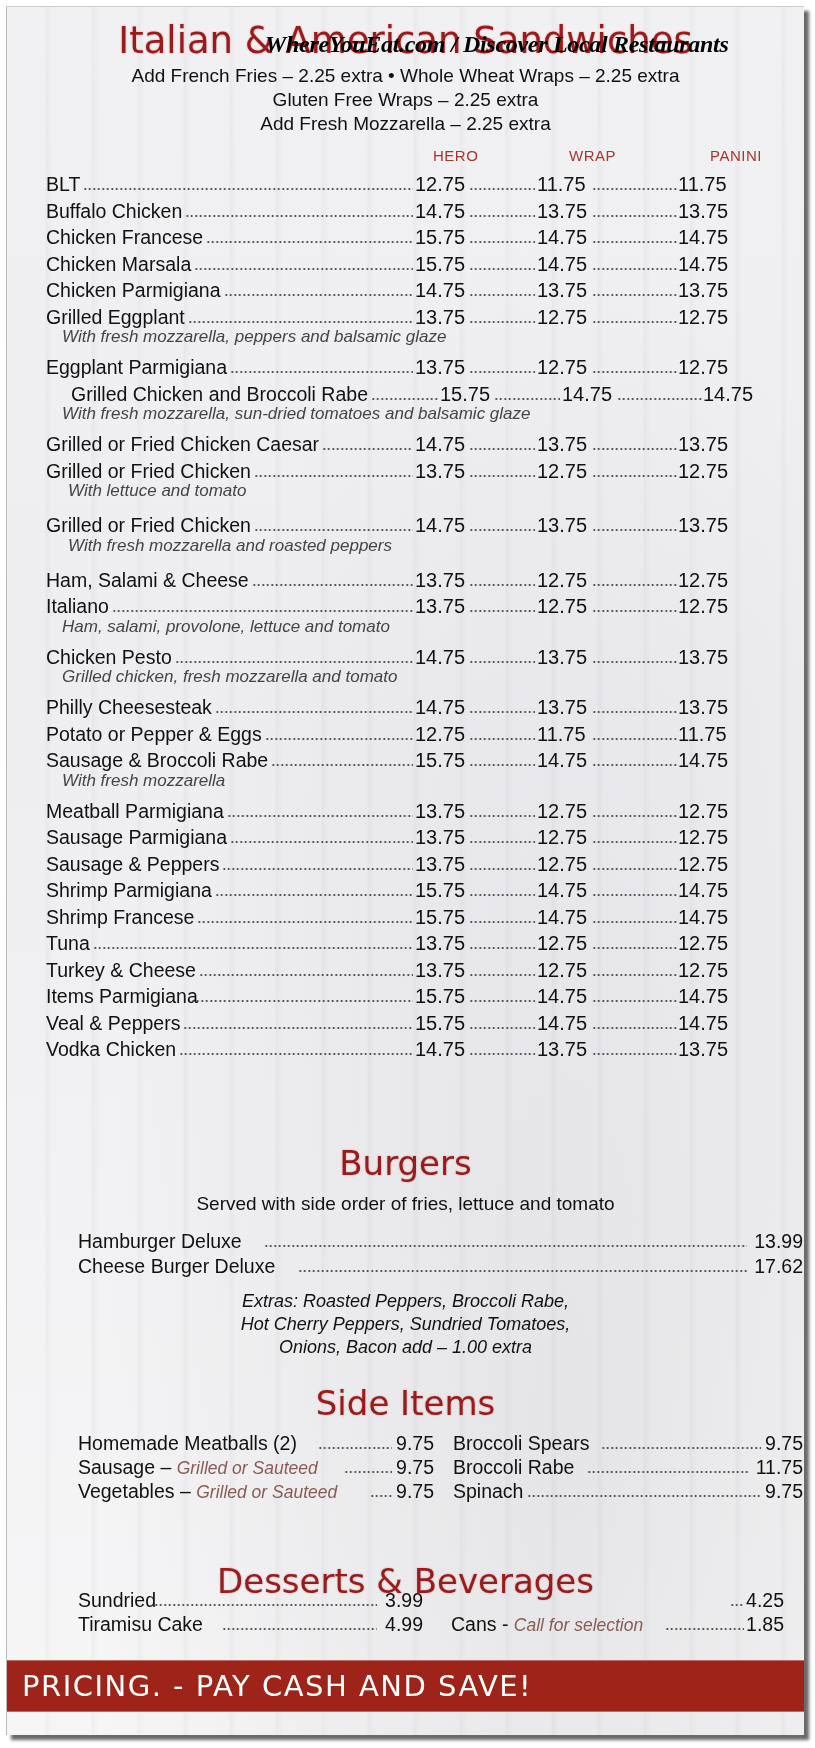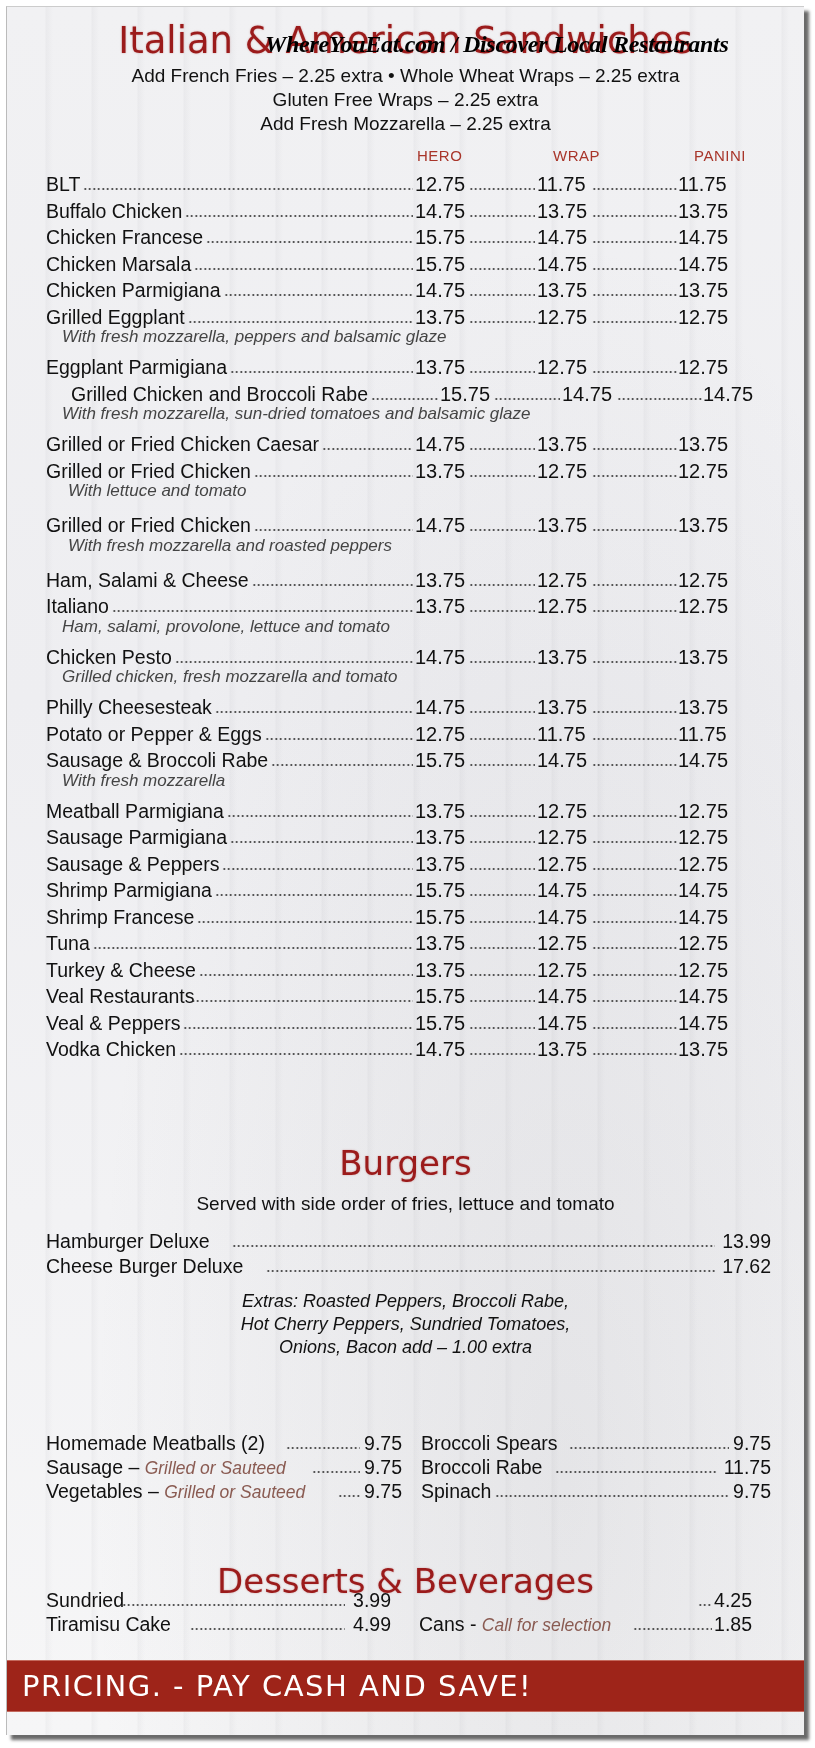--- a/index.html
+++ b/index.html
@@ -28,37 +28,37 @@
   }
   .watermark {
     position: absolute; left: 258px; top: 24px; font-family: "Liberation Serif", serif;
     font-style: italic; font-weight: bold; font-size: 24px; color: #000; white-space: nowrap;
     letter-spacing: -0.3px;
   }
   .note-line {
     position: absolute; left: 0; width: 797px; text-align: center; font-size: 19px; color: #111;
   }
   .col-head {
-    position: absolute; top: 140px; font-size: 15px; color: #a8352a; letter-spacing: 0.5px;
+    position: absolute; top: 140px; font-size: 15px; color: #a8352a; letter-spacing: 0.5px; margin-left: 16px;
   }
   .row {
     position: absolute; left: 39px; height: 26px; width: 725px; font-size: 19.5px; line-height: 26px;
   }
   .row .name { position: absolute; left: 0; top: 0; background: transparent; white-space: nowrap; }
   .row .dots {
     position: absolute; top: 17px; height: 2px;
     background-image: radial-gradient(circle, #333 0.9px, transparent 1.1px);
     background-size: 4.5px 2px; background-repeat: repeat-x;
   }
   .row .price { position: absolute; top: 0; white-space: nowrap; font-size: 20px; }
   .desc {
     position: absolute; font-style: italic; font-size: 17px; color: #444; white-space: nowrap;
   }
   .burger-row, .side-row, .dess-row {
-    position: absolute; height: 24px; line-height: 24px; font-size: 19.5px;
+    position: absolute; height: 24px; line-height: 24px; font-size: 19.5px; margin-left: 32px;
   }
   .line-name { position: absolute; left: 0; top: 0; white-space: nowrap; }
   .line-name .sub { font-style: italic; color: #8a5b52; font-size: 17.5px; }
   .line-dots {
     position: absolute; top: 16px; height: 2px;
     background-image: radial-gradient(circle, #333 0.9px, transparent 1.1px);
     background-size: 4.5px 2px; background-repeat: repeat-x;
   }
   .line-price { position: absolute; right: 0; top: 0; white-space: nowrap; }
   .extras {
@@ -102,20 +102,21 @@
   <div class="burger-row" style="left:39px; top:1247px; width:725px;">
     <span class="line-name">Cheese Burger Deluxe</span>
     <span class="line-dots" style="left:220px; right:56px;"></span>
     <span class="line-price">17.62</span>
   </div>
 
   <div class="extras" style="top:1284px;">Extras: Roasted Peppers, Broccoli Rabe,</div>
   <div class="extras" style="top:1307px;">Hot Cherry Peppers, Sundried Tomatoes,</div>
   <div class="extras" style="top:1330px;">Onions, Bacon add – 1.00 extra</div>
 
+  <div class="section-title" style="top:1376px; font-size:34px;">Side Items</div>
 
   <div class="side-row" style="left:39px; top:1424px; width:356px;">
     <span class="line-name"><span>Homemade Meatballs (2)</span><span class="sub"></span></span>
     <span class="line-dots" style="left:240px; right:42px;"></span>
     <span class="line-price">9.75</span>
   </div>
   <div class="side-row" style="left:39px; top:1448px; width:356px;">
     <span class="line-name"><span>Sausage – </span><span class="sub">Grilled or Sauteed</span></span>
     <span class="line-dots" style="left:266px; right:42px;"></span>
     <span class="line-price">9.75</span>
@@ -385,21 +386,21 @@
     <div class="row" style="top: 949.5px;">
       <span class="name">Turkey &amp; Cheese</span>
       <span class="dots" style="right: 358px; left: 153px;"></span>
       <span class="price" style="left: 369px;">13.75</span>
       <span class="dots" style="left: 423px; width: 66px;"></span>
       <span class="price" style="left: 491px;">12.75</span>
       <span class="dots" style="left: 546px; width: 86px;"></span>
       <span class="price" style="left: 632px;">12.75</span>
     </div>
     <div class="row" style="top: 976px;">
-      <span class="name">Veal Restaurants</span>
+      <span class="name">Items Parmigiana</span>
       <span class="dots" style="right: 358px; left: 145px;"></span>
       <span class="price" style="left: 369px;">15.75</span>
       <span class="dots" style="left: 423px; width: 66px;"></span>
       <span class="price" style="left: 491px;">14.75</span>
       <span class="dots" style="left: 546px; width: 86px;"></span>
       <span class="price" style="left: 632px;">14.75</span>
     </div>
     <div class="row" style="top: 1002.5px;">
       <span class="name">Veal &amp; Peppers</span>
       <span class="dots" style="right: 358px; left: 137px;"></span>

